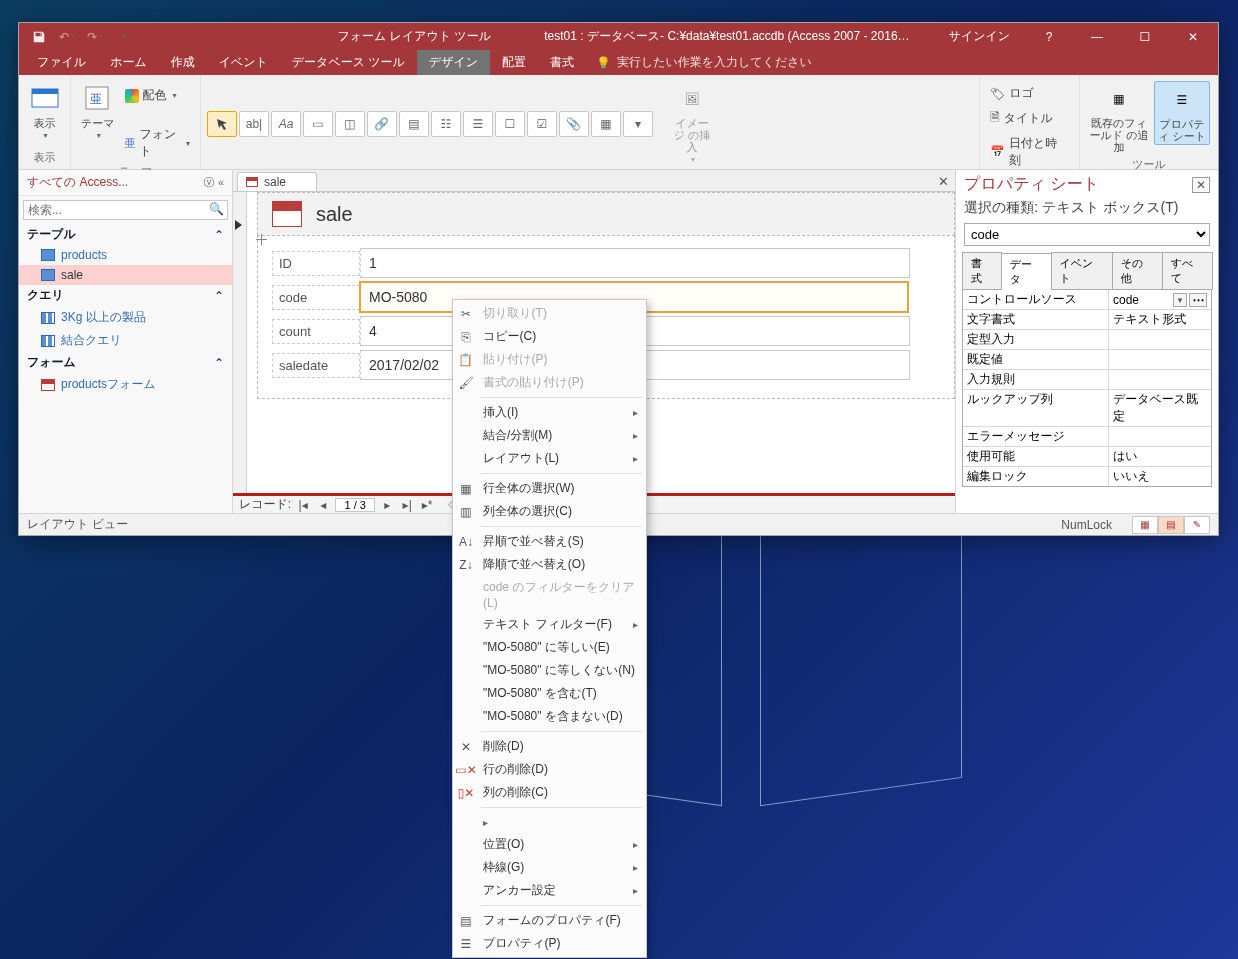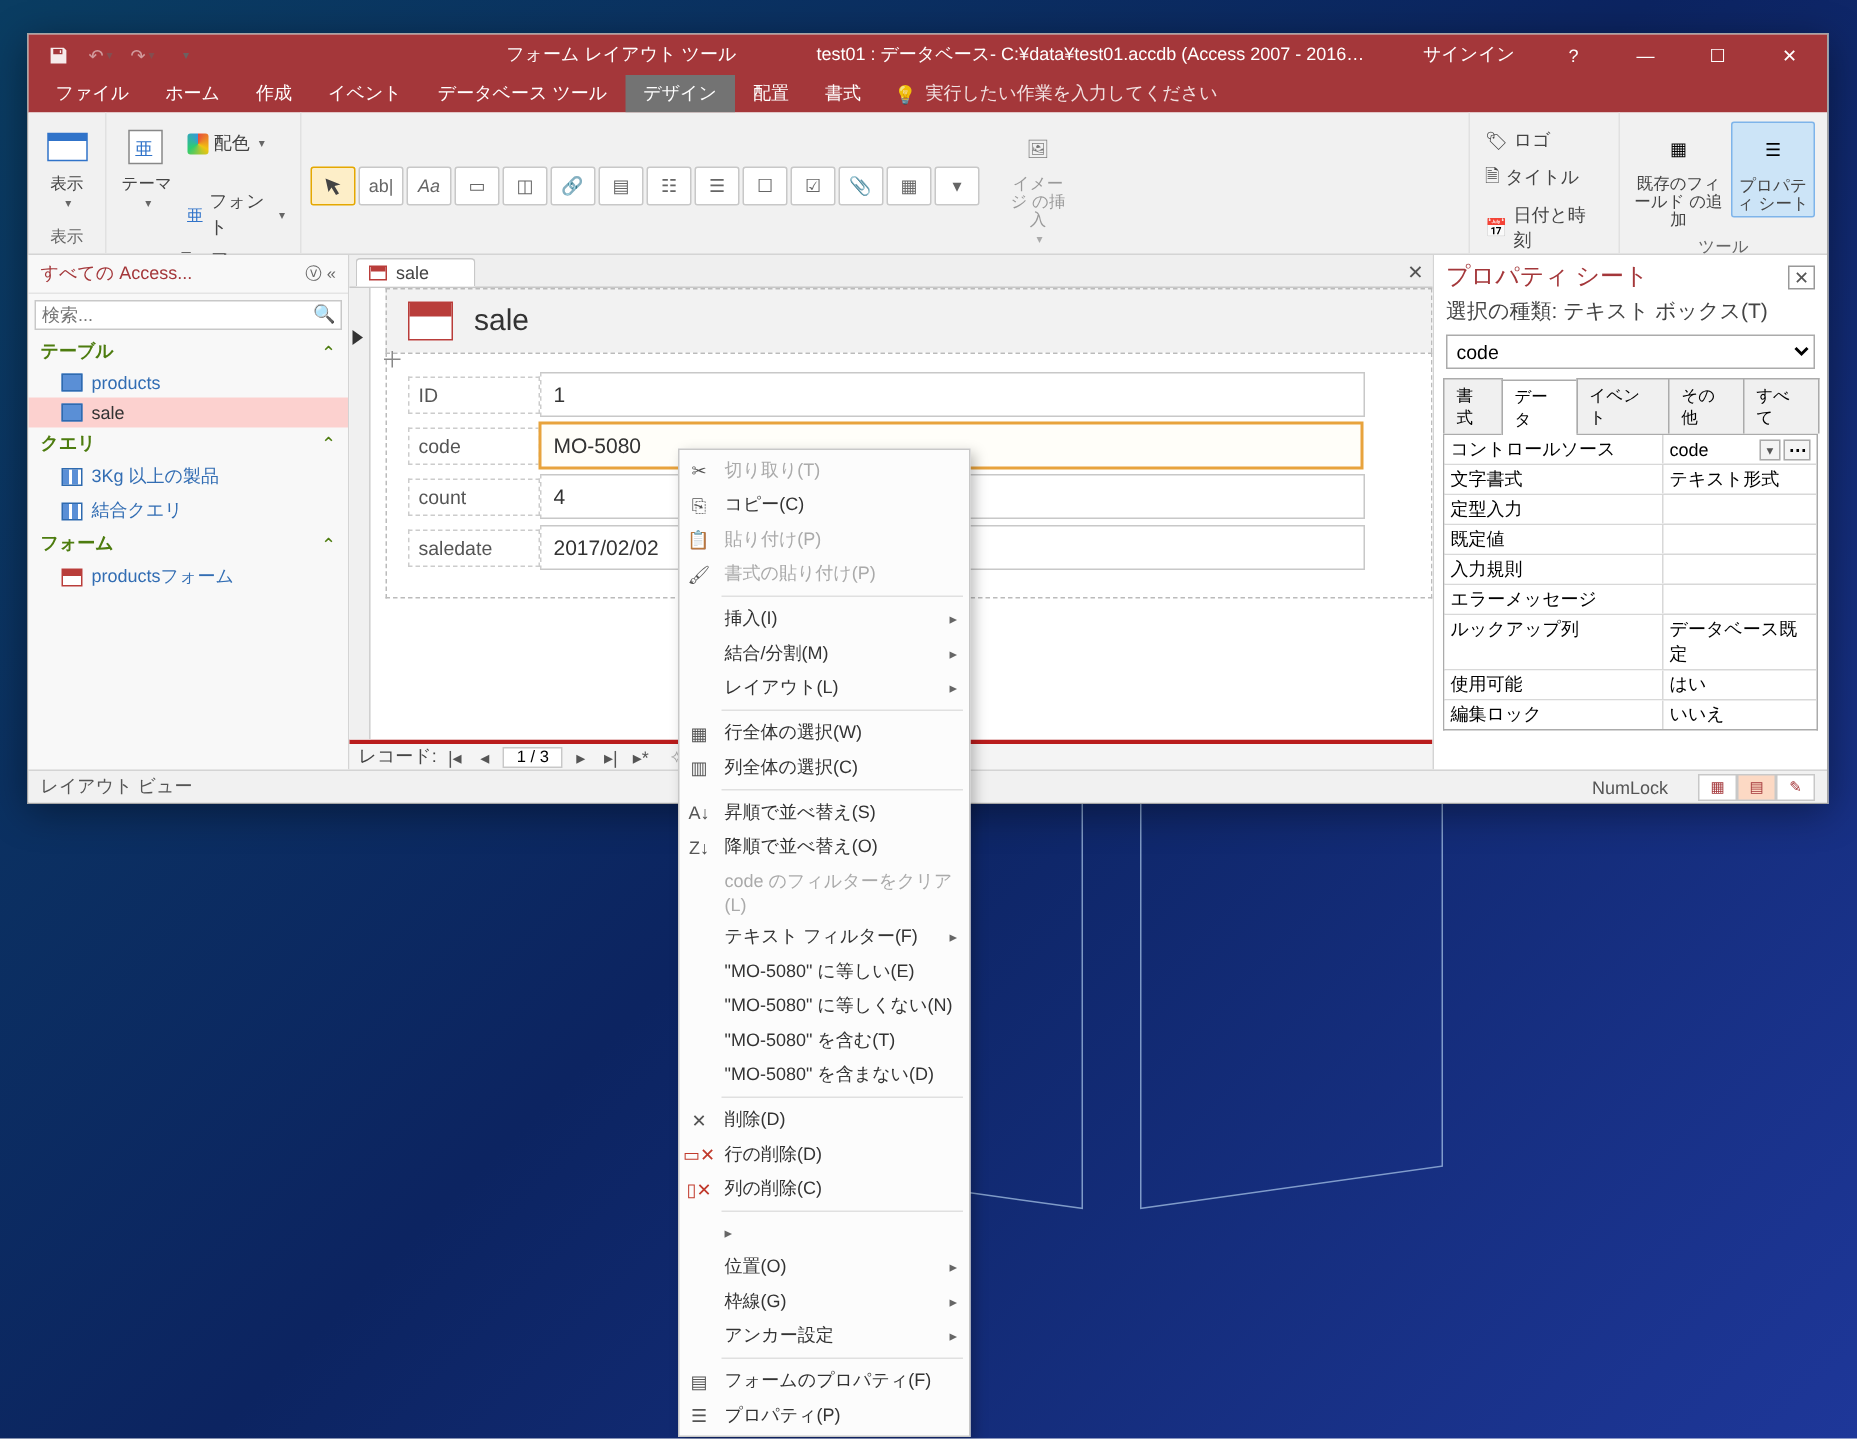--- a/index.html
+++ b/index.html
@@ -43,21 +43,21 @@
   .rtri { font-size:8px; color:#666; margin-left:2px; }
 
   .body { flex:1; display:flex; min-height:0; background:#fff; }
 
   .navpane { width:214px; border-right:1px solid #d4d4d4; background:#f8f8f8; display:flex; flex-direction:column; }
   .nav-head { padding:4px 8px; color:#a4373a; font-size:15px; display:flex; align-items:center; justify-content:space-between; border-bottom:1px solid #e4e4e4; }
   .nav-head .chev { font-size:11px; color:#666; }
   .nav-search { margin:4px; position:relative; }
   .nav-search input { width:100%; padding:2px 20px 2px 4px; border:1px solid #c8c8c8; background:#fff; font-size:12px; }
   .nav-search .mag { position:absolute; right:4px; top:2px; color:#5a8fd6; font-size:12px; }
-  .nav-group { padding:2px 8px; color:#4d7c0f; font-size:12px; display:flex; justify-content:space-between; align-items:center; }
+  .nav-group { padding:2px 8px; color:#0f172a; font-size:12px; display:flex; justify-content:space-between; align-items:center; }
   .nav-item { padding:3px 8px 3px 22px; color:#326db3; display:flex; align-items:center; gap:6px; }
   .nav-item.sel { background:#fcd1cf; color:#333; }
   .nav-item .obj-ico { width:14px; height:12px; background:#5a8fd6; border:1px solid #2e6aaf; display:inline-block; }
   .nav-item .obj-ico.q { background:repeating-linear-gradient(90deg,#5a8fd6 0 4px,#fff 4px 6px); }
   .nav-item .obj-ico.f { background:#fff; border:1px solid #b93d3a; box-shadow:inset 0 4px 0 #b93d3a; }
 
   .doc { flex:1; display:flex; flex-direction:column; background:#e6e6e6; }
   .doc-tabs { height:22px; background:#efefef; border-bottom:1px solid #c8c8c8; display:flex; align-items:flex-end; padding-left:4px; position:relative; }
   .doc-tab { background:#fff; border:1px solid #c8c8c8; border-bottom:none; padding:2px 30px 2px 8px; font-size:12px; color:#444; display:flex; align-items:center; gap:6px; border-radius:3px 3px 0 0; }
   .doc-tab .obj-ico { width:12px; height:10px; background:#fff; border:1px solid #b93d3a; box-shadow:inset 0 3px 0 #b93d3a; display:inline-block; }
@@ -412,28 +412,28 @@
           </div>
         <div class="prow">
             <div class="pk">既定値</div>
             <div class="pv"></div>
           </div>
         <div class="prow">
             <div class="pk">入力規則</div>
             <div class="pv"></div>
           </div>
         <div class="prow">
-            <div class="pk">エラーメッセージ</div>
-            <div class="pv"></div>
-          </div>
-        <div class="prow">
             <div class="pk">ルックアップ列</div>
             <div class="pv">
               <span>データベース既定</span>
             </div>
+          </div>
+        <div class="prow">
+            <div class="pk">エラーメッセージ</div>
+            <div class="pv"></div>
           </div>
         <div class="prow">
             <div class="pk">使用可能</div>
             <div class="pv">
               <span>はい</span>
             </div>
           </div>
         <div class="prow">
             <div class="pk">編集ロック</div>
             <div class="pv">

